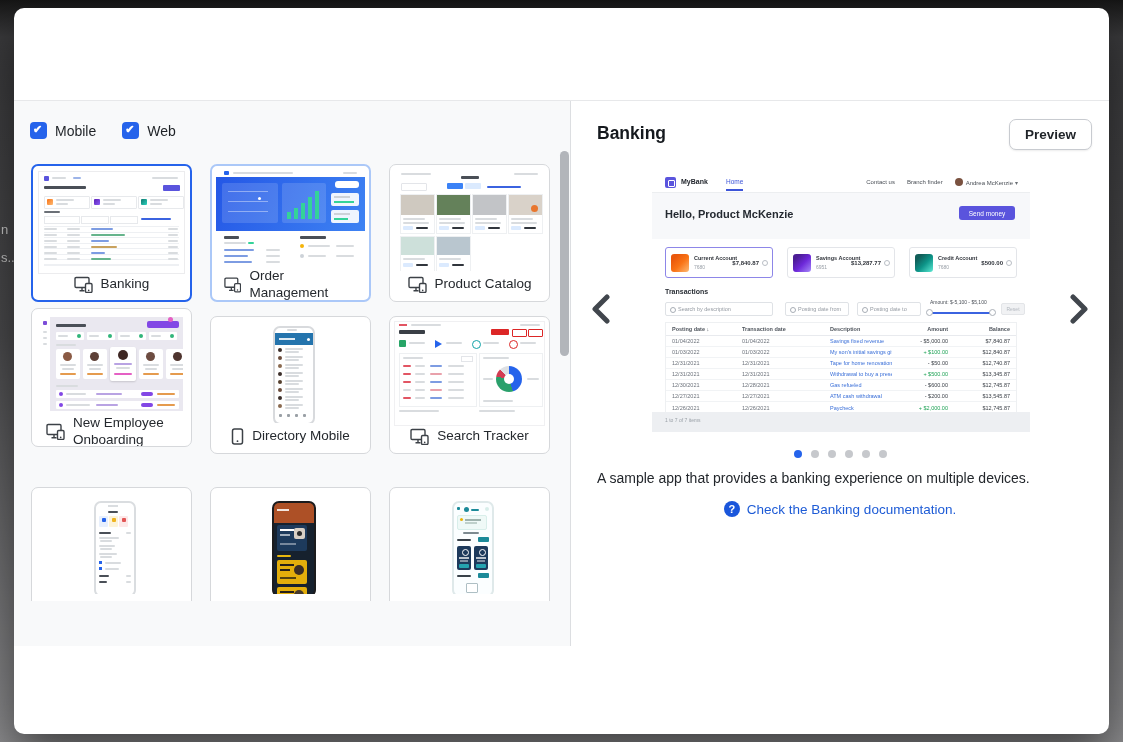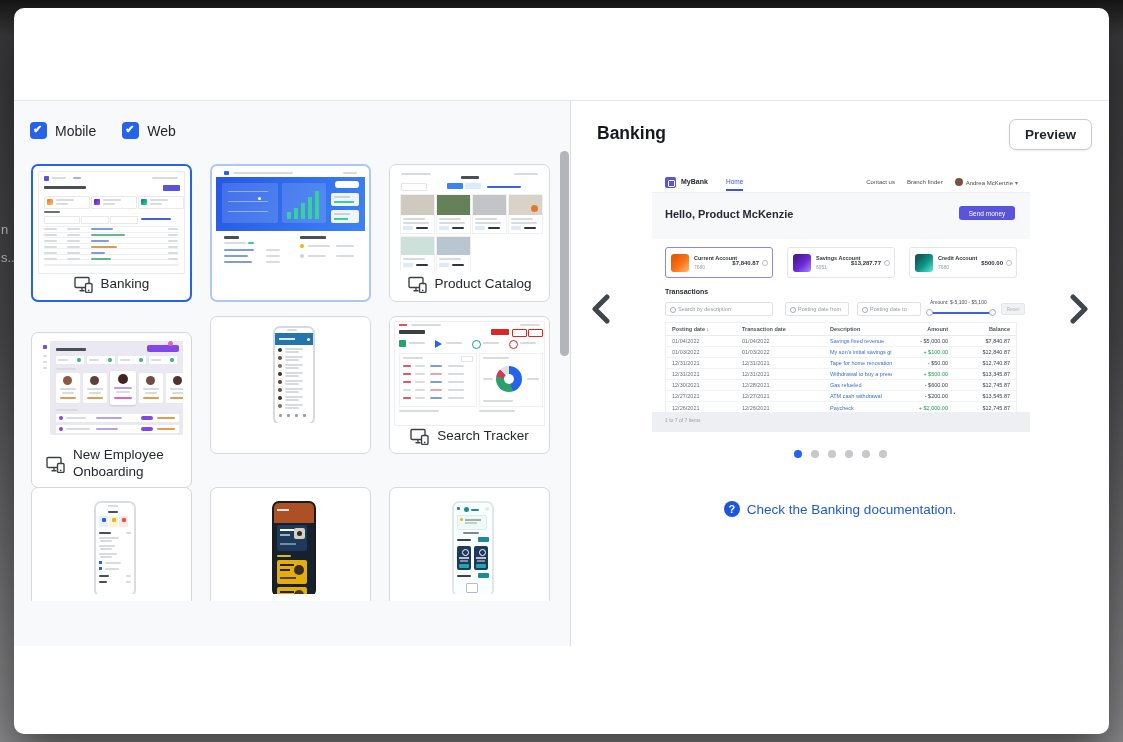--- a/index.html
+++ b/index.html
@@ -236,20 +236,30 @@
             <div class="g" style="left:8px;top:91px;width:28px;background:#7d9ce2"></div>
               <div class="g" style="left:50px;top:91px;width:14px"></div>
             <div class="g" style="left:84px;top:66px;width:26px;height:3px;background:#4a4f57"></div>
             <div class="p" style="left:84px;top:74px;width:4px;height:4px;background:#f5b40a;border-radius:50%"></div>
               <div class="g" style="left:92px;top:75px;width:22px"></div>
               <div class="g" style="left:120px;top:75px;width:18px"></div>
             <div class="p" style="left:84px;top:84px;width:4px;height:4px;background:#cdd2d8;border-radius:50%"></div>
               <div class="g" style="left:92px;top:85px;width:18px"></div>
               <div class="g" style="left:120px;top:85px;width:18px"></div>
           </div>
+          <div class="lbl">
+            <svg width="19" height="17" viewBox="0 0 19 17">
+                <rect x="1" y="1.5" width="14" height="10" rx="1.2" fill="none" stroke="#3c4147" stroke-width="1.4"></rect>
+                <path d="M5.5 14.8h5" stroke="#3c4147" stroke-width="1.4"></path>
+                <path d="M8 11.5v3" stroke="#3c4147" stroke-width="1.4"></path>
+                <rect x="11.5" y="7.5" width="6.5" height="9" rx="1.2" fill="#fff" stroke="#3c4147" stroke-width="1.4"></rect>
+                <circle cx="14.7" cy="14.4" r="0.8" fill="#3c4147"></circle>
+              </svg>
+            <span>Order Management</span>
+          </div>
         </div>
 
         <div class="card" style="left:358px;top:0">
           <div class="thumb">
             <div class="g" style="left:6px;top:3px;width:30px;height:1.5px"></div>
               <div class="g" style="right:6px;top:3px;width:24px;height:1.5px"></div>
             <div class="g" style="left:66px;top:6px;width:18px;height:3px;background:#4a4f57"></div>
             <div class="p" style="left:6px;top:13px;width:24px;height:6px;border:1px solid #e3e5e9;border-radius:1px"></div>
             <div class="p" style="left:52px;top:13px;width:16px;height:6px;background:#3b82f6;border-radius:1px"></div>
             <div class="p" style="left:70px;top:13px;width:16px;height:6px;background:#dbeafe;border-radius:1px"></div>
@@ -301,21 +311,21 @@
                 <rect x="1" y="1.5" width="14" height="10" rx="1.2" fill="none" stroke="#3c4147" stroke-width="1.4"></rect>
                 <path d="M5.5 14.8h5" stroke="#3c4147" stroke-width="1.4"></path>
                 <path d="M8 11.5v3" stroke="#3c4147" stroke-width="1.4"></path>
                 <rect x="11.5" y="7.5" width="6.5" height="9" rx="1.2" fill="#fff" stroke="#3c4147" stroke-width="1.4"></rect>
                 <circle cx="14.7" cy="14.4" r="0.8" fill="#3c4147"></circle>
               </svg>
             <span>Product Catalog</span>
           </div>
         </div>
 
-        <div class="card" style="left:0;top:168px;height:156px">
+        <div class="card" style="left:0;top:144px;height:139px">
           <div class="thumb" style="background:#eae8f0;margin:8px;height:94px">
             <div class="p" style="left:0;top:0;width:10px;bottom:0;background:#fff">
                 <i class="p" style="left:3px;top:4px;width:4px;height:4px;background:#7c4dd8;border-radius:1px"></i>
                 <i class="g" style="left:3px;top:14px;width:4px"></i>
                 <i class="g" style="left:3px;top:20px;width:4px"></i>
                 <i class="g" style="left:3px;top:26px;width:4px"></i>
               </div>
             <div class="g" style="left:16px;top:7px;width:30px;height:3px;background:#4a4f57"></div>
             <div class="p" style="right:4px;top:4px;width:32px;height:7px;background:#8247e5;border-radius:2px"></div>
             <div class="p" style="right:10px;top:0;width:5px;height:5px;background:#e560c4;border-radius:50%"></div>
@@ -424,20 +434,27 @@
                 <i class="g" style="left:10px;top:68px;width:18px;height:1.5px"></i>
                 <i class="g" style="left:10px;top:71px;width:14px;height:1.5px"></i>
               <i class="p" style="left:3px;top:76px;width:4px;height:4px;background:#8a6a50;border-radius:50%"></i>
                 <i class="g" style="left:10px;top:76px;width:18px;height:1.5px"></i>
                 <i class="g" style="left:10px;top:79px;width:14px;height:1.5px"></i>
               <i class="p" style="left:4px;top:86px;width:3px;height:3px;background:#9aa0a6;border-radius:1px"></i>
                 <i class="p" style="left:12px;top:86px;width:3px;height:3px;background:#9aa0a6;border-radius:1px"></i>
                 <i class="p" style="left:20px;top:86px;width:3px;height:3px;background:#9aa0a6;border-radius:1px"></i>
                 <i class="p" style="left:28px;top:86px;width:3px;height:3px;background:#9aa0a6;border-radius:1px"></i>
             </div>
+          </div>
+          <div class="lbl">
+            <svg width="13" height="17" viewBox="0 0 13 17">
+                <rect x="1.5" y="1" width="10" height="15" rx="2" fill="none" stroke="#3c4147" stroke-width="1.5"></rect>
+                <circle cx="6.5" cy="13.2" r="0.9" fill="#3c4147"></circle>
+              </svg>
+            <span>Directory Mobile</span>
           </div>
         </div>
 
         <div class="card" style="left:358px;top:152px">
           <div class="thumb" style="margin:4px;height:103px;border:1px solid #f0f0f2">
             <div class="p" style="left:4px;top:2px;width:8px;height:2px;background:#e25563"></div>
               <div class="g" style="left:16px;top:2px;width:30px;height:1.5px"></div>
               <div class="g" style="right:4px;top:2px;width:20px;height:1.5px"></div>
             <div class="g" style="left:4px;top:8px;width:26px;height:4px;background:#3a3f46"></div>
             <div class="p" style="left:96px;top:7px;width:18px;height:6px;background:#dc2626;border-radius:1px"></div>
@@ -729,20 +746,21 @@
 
       <div class="dots">
         <span class="dotp active"></span>
         <span class="dotp"></span>
         <span class="dotp"></span>
         <span class="dotp"></span>
         <span class="dotp"></span>
         <span class="dotp"></span>
       </div>
 
+      <div class="desc">A sample app that provides a banking experience on multiple devices.</div>
 
       <div class="doclink">
         <span class="qicon">?</span>
         <span class="txt">Check the Banking documentation.</span>
       </div>
     </div>
   </div>
 
 </div>
 

